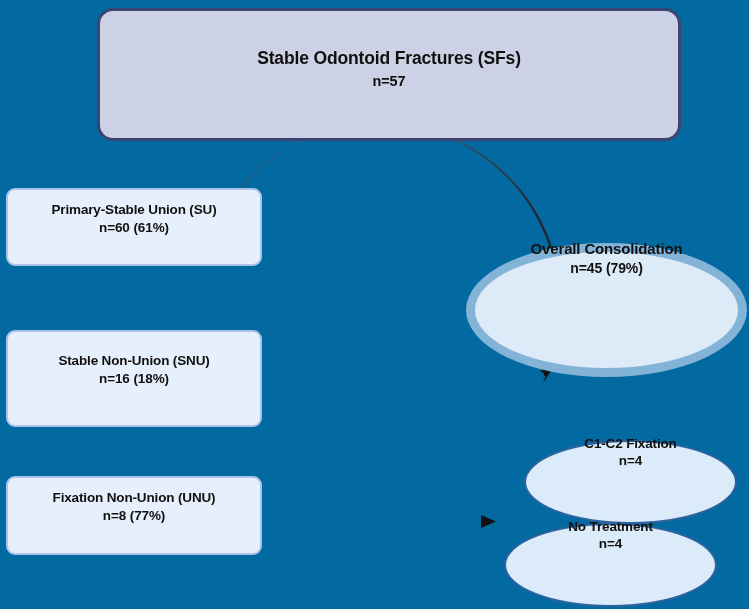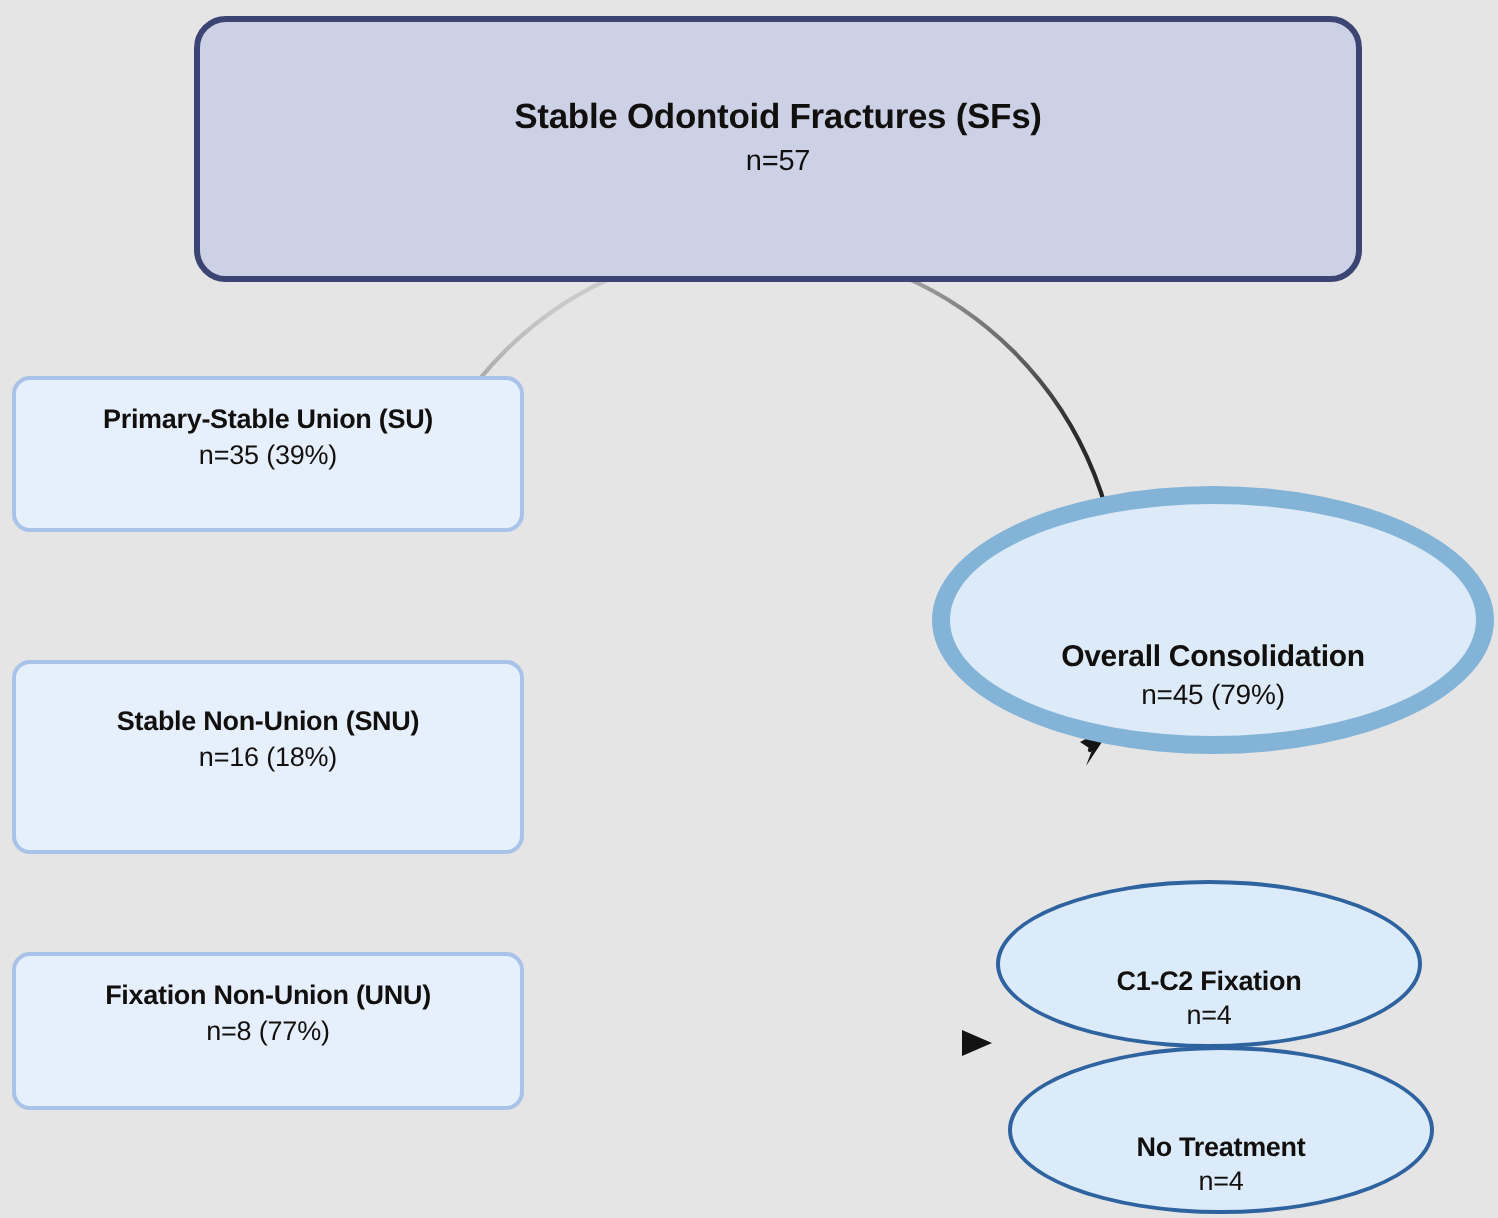--- a/index.html
+++ b/index.html
@@ -9,21 +9,21 @@
     background: #ffffff;
   }
   body {
     font-family: "Liberation Sans", sans-serif;
     -webkit-font-smoothing: antialiased;
   }
   #canvas {
     position: relative;
     width: 749px;
     height: 609px;
-    background: #e5e5e5;
+    background: #0369a1;
     overflow: hidden;
   }
 
   
   #connectors {
     position: absolute;
     left: 0;
     top: 0;
     width: 749px;
     height: 609px;
@@ -33,21 +33,21 @@
 
   
   .node-title {
     font-weight: bold;
     color: #12100e;
     letter-spacing: -0.15px;
     line-height: 1.18;
     white-space: nowrap;
   }
   .node-sub {
-    font-weight: normal;
+    font-weight: bold;
     color: #12100e;
     letter-spacing: -0.1px;
     line-height: 1.2;
     white-space: nowrap;
   }
 
   
   .root-box {
     position: absolute;
     left: 97px;
@@ -96,41 +96,41 @@
   .stack { display: flex; flex-direction: column; align-items: center; }
 
   
   .ellipse {
     position: absolute;
     box-sizing: border-box;
     border-radius: 50%;
     display: flex;
     flex-direction: column;
     align-items: center;
-    justify-content: flex-end;
+    justify-content: flex-start;
     z-index: 3;
   }
   #node-consolidation {
     left: 466px;
     top: 243px;
     width: 281px;
     height: 134px;
     background: #ddeaf7;
     border: 9px solid #84b3d8;
   }
   #node-consolidation .node-title { font-size: 15px; }
   #node-consolidation .node-sub   { font-size: 14px; margin-top: 2px; }
   #node-consolidation .stack { transform: translateY(-12px); }
 
   .small-ellipse {
     background: #dcebf9;
     border: 2.5px solid #2e63a0;
   }
   #node-c1c2 {
-    left: 498px;
+    left: 524px;
     top: 440px;
     width: 213px;
     height: 84px;
   }
   #node-notreat {
     left: 504px;
     top: 523px;
     width: 213px;
     height: 84px;
   }
@@ -169,21 +169,21 @@
   </svg>
 
   <div class="root-box">
     <div class="node-title">Stable Odontoid Fractures (SFs)</div>
     <div class="node-sub">n=57</div>
   </div>
 
   <div class="lbox" id="node-su">
     <div class="stack">
       <div class="node-title">Primary-Stable Union (SU)</div>
-      <div class="node-sub">n=35 (39%)</div>
+      <div class="node-sub">n=60 (61%)</div>
     </div>
   </div>
 
   <div class="lbox" id="node-snu">
     <div class="stack">
       <div class="node-title">Stable Non-Union (SNU)</div>
       <div class="node-sub">n=16 (18%)</div>
     </div>
   </div>
 

